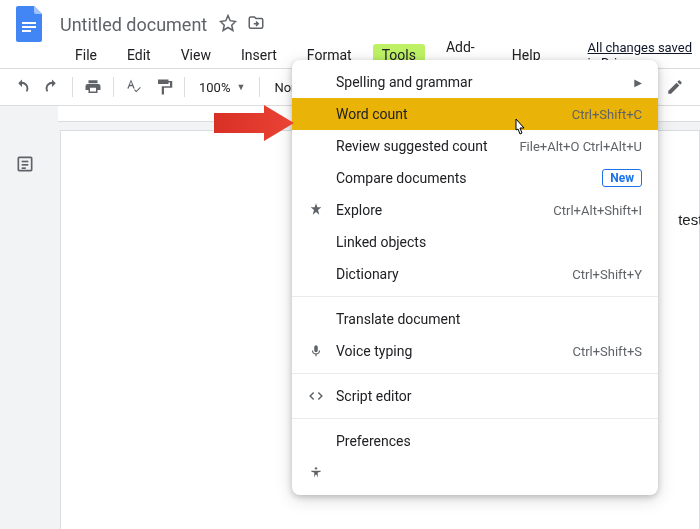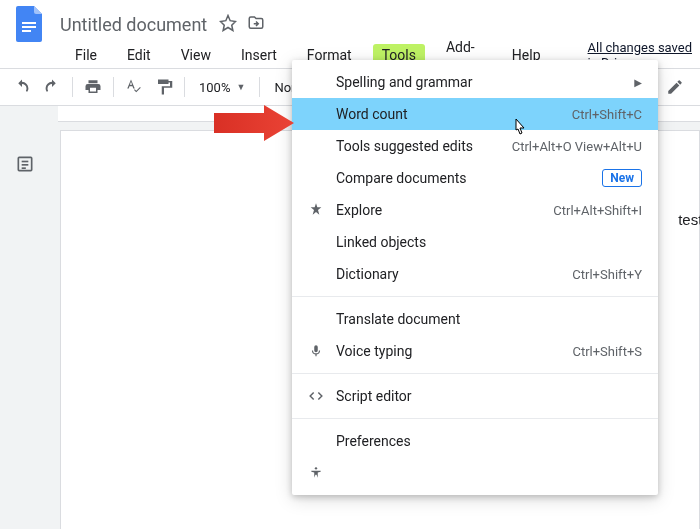--- a/index.html
+++ b/index.html
@@ -158,36 +158,36 @@
     right: -20px;
     top: 80px;
   }
   .dropdown {
     position: absolute;
     left: 292px;
     top: 60px;
     width: 366px;
     background: #fff;
     box-shadow: 0 2px 6px rgba(0,0,0,0.2), 0 4px 18px rgba(0,0,0,0.15);
-    border-radius: 2px;
+    border-radius: 8px;
     padding: 6px 0;
     z-index: 100;
     font-size: 14px;
   }
   .dd-item {
     display: flex;
     align-items: center;
     height: 32px;
     padding: 0 16px 0 12px;
     cursor: pointer;
     color: #202124;
     position: relative;
   }
   .dd-item.hover {
-    background: #7dd3fc;
+    background: #eab308;
   }
   .dd-icon {
     width: 24px;
     display: flex;
     justify-content: center;
     color: #5f6368;
     margin-right: 8px;
   }
   .dd-label {
     flex: 1;
@@ -341,22 +341,22 @@
     <div class="dd-label">Spelling and grammar</div>
     <div class="dd-submenu-arrow">▶</div>
   </div>
   <div class="dd-item hover">
     <div class="dd-icon"></div>
     <div class="dd-label">Word count</div>
     <div class="dd-shortcut">Ctrl+Shift+C</div>
   </div>
   <div class="dd-item">
     <div class="dd-icon"></div>
-    <div class="dd-label">Tools suggested edits</div>
-    <div class="dd-shortcut">Ctrl+Alt+O View+Alt+U</div>
+    <div class="dd-label">Review suggested count</div>
+    <div class="dd-shortcut">File+Alt+O Ctrl+Alt+U</div>
   </div>
   <div class="dd-item">
     <div class="dd-icon"></div>
     <div class="dd-label">Compare documents</div>
     <div class="new-badge">New</div>
   </div>
   <div class="dd-item">
     <div class="dd-icon">
       <svg width="16" height="16" viewBox="0 0 24 24" fill="#5f6368">
           <path d="M12 2l2 6h6l-5 4 2 7-5-4-5 4 2-7-5-4h6z"></path>

